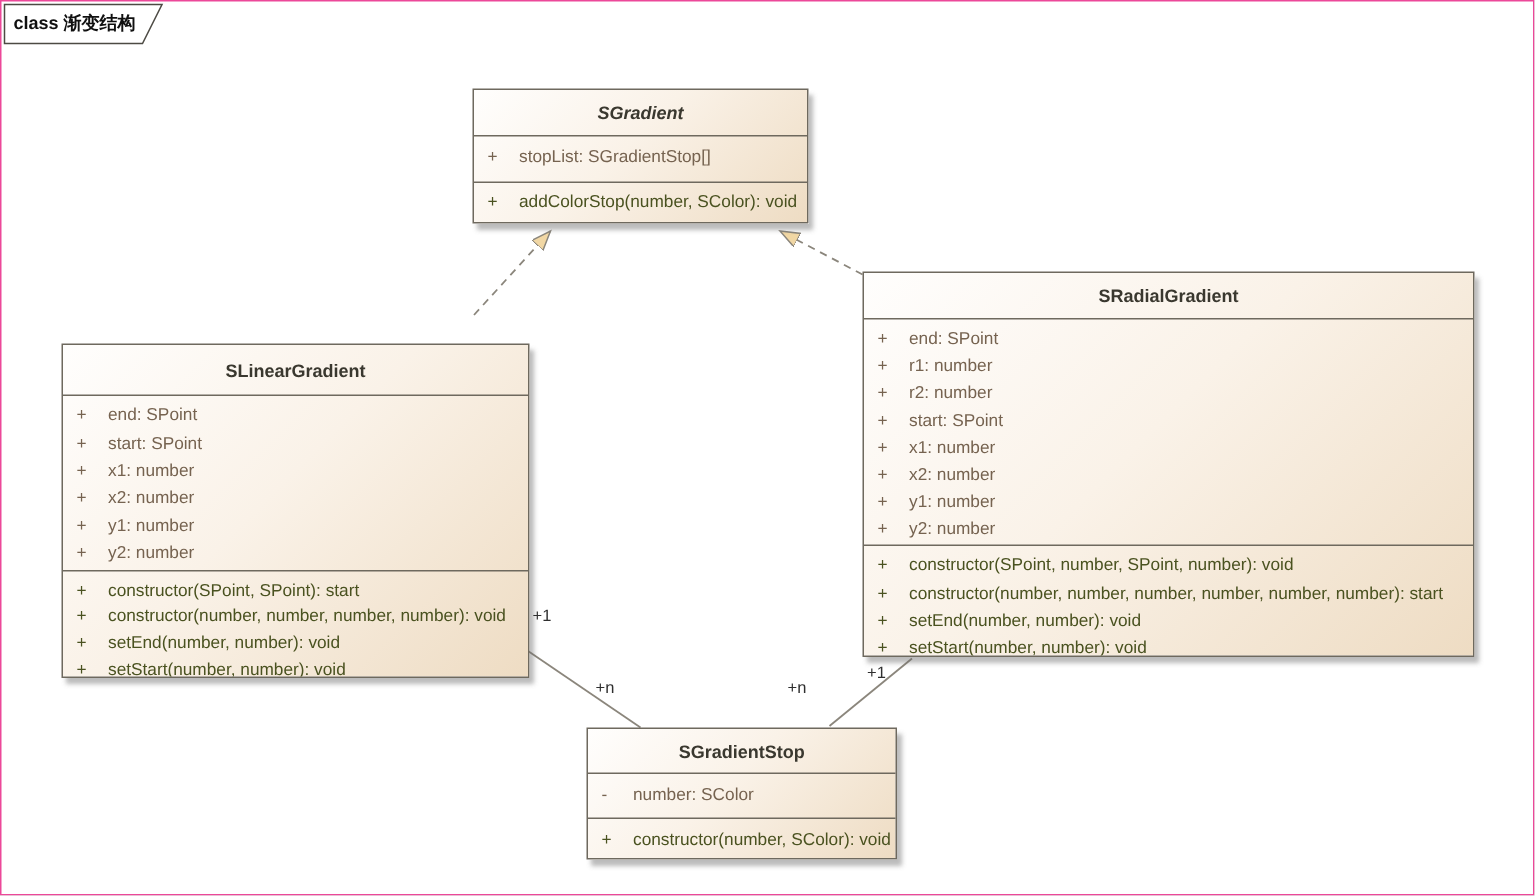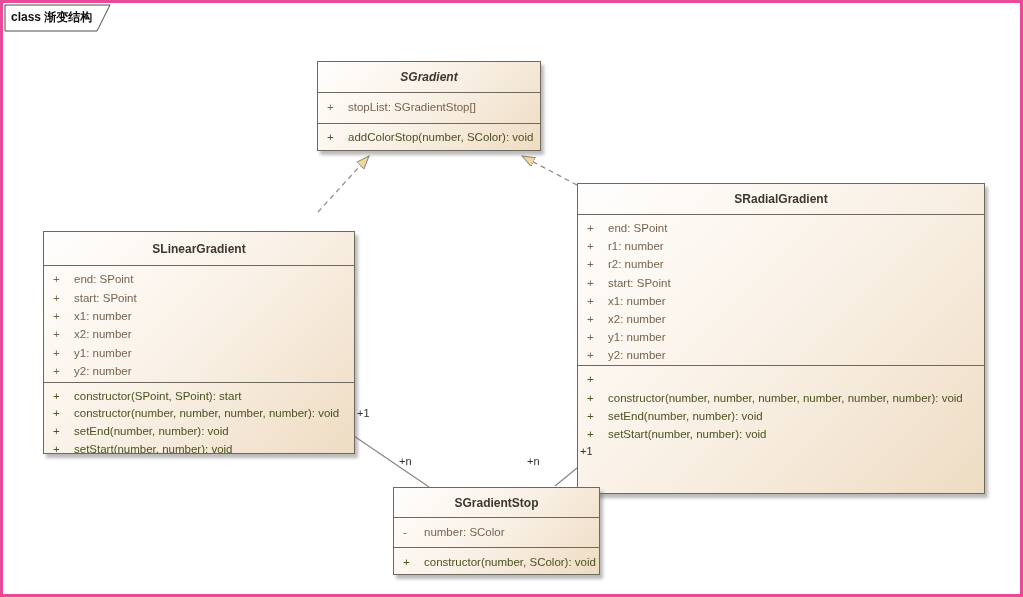--- a/index.html
+++ b/index.html
@@ -1,18 +1,18 @@
 <!DOCTYPE html>
 <html style="--box-border: #6e695e; --box-fill-end: #eedcc3; --title-text: #3a382f; --attr-text: #766350; --method-text: #4a5220; --line: #8b867c; --triangle-fill: #f1d7a4; --label-text: #2f2f2f;"><head>
 <meta charset="utf-8">
 <style>
   html,body{margin:0;padding:0;background:#d8d8d8;font-family:"Liberation Sans","DejaVu Sans",sans-serif;}
   #canvas{
     position:relative;width:1023px;height:597px;background:#ffffff;
-    border:3px solid #ec4899;box-sizing:border-box;overflow:hidden;
+    border:1px solid #ec4899;box-sizing:border-box;overflow:hidden;
   }
   #edges{position:absolute;left:0;top:0;width:1023px;height:597px;z-index:0;}
   .edge{stroke:var(--line,#8b867c);stroke-width:1.2;fill:none;}
   .edge.dashed{stroke-dasharray:5 4;}
 
   .uml-class{
     position:absolute;z-index:1;box-sizing:border-box;
     border:1px solid var(--box-border,#6e695e);
     background:linear-gradient(135deg,#fffefd 0%,#faf2e8 45%,var(--box-fill-end,#eedcc3) 100%);
     box-shadow:3px 4px 3px rgba(105,105,105,0.45);
@@ -31,21 +31,21 @@
   .attrs .row{color:var(--attr-text,#766350);}
   .methods .row{color:var(--method-text,#4a5220);}
 
   .c-sgradient{left:314px;top:58px;width:224px;height:90px;}
   .c-sgradient .title{height:31px;}
   .c-sgradient .attrs{height:30px;padding-top:5px;}
   .c-slinear{left:40px;top:228px;width:312px;height:223px;}
   .c-slinear .title{height:34px;}
   .c-slinear .attrs{height:116px;}
   .c-slinear .methods .row{height:17.6px;}
-  .c-sradial{left:574px;top:180px;width:408px;height:311px;}
+  .c-sradial{left:574px;top:180px;width:408px;height:257px;}
   .c-sradial .title{height:31px;}
   .c-sradial .attrs{height:150px;}
   .c-sradial .attrs .row{height:18.2px;}
   .c-sstop{left:390px;top:484px;width:207px;height:88px;}
   .c-sstop .title{height:30px;}
   .c-sstop .attrs{height:29px;padding-top:5px;}
   .c-sstop .methods{padding-top:5px;}
 
   .mult{position:absolute;z-index:2;font-size:11px;color:var(--label-text,#2f2f2f);}
   .lbl1{left:354px;top:404px;}
@@ -177,24 +177,25 @@
         <span>y1: number</span>
       </div>
       <div class="row">
         <span class="vis">+</span>
         <span>y2: number</span>
       </div>
     </div>
     <div class="compartment methods">
       <div class="row">
         <span class="vis">+</span>
-      </div>
-      <div class="row">
-        <span class="vis">+</span>
-        <span>constructor(number, number, number, number, number, number): void</span>
+        <span>constructor(SPoint, number, SPoint, number): void</span>
+      </div>
+      <div class="row">
+        <span class="vis">+</span>
+        <span>constructor(number, number, number, number, number, number): start</span>
       </div>
       <div class="row">
         <span class="vis">+</span>
         <span>setEnd(number, number): void</span>
       </div>
       <div class="row">
         <span class="vis">+</span>
         <span>setStart(number, number): void</span>
       </div>
     </div>

